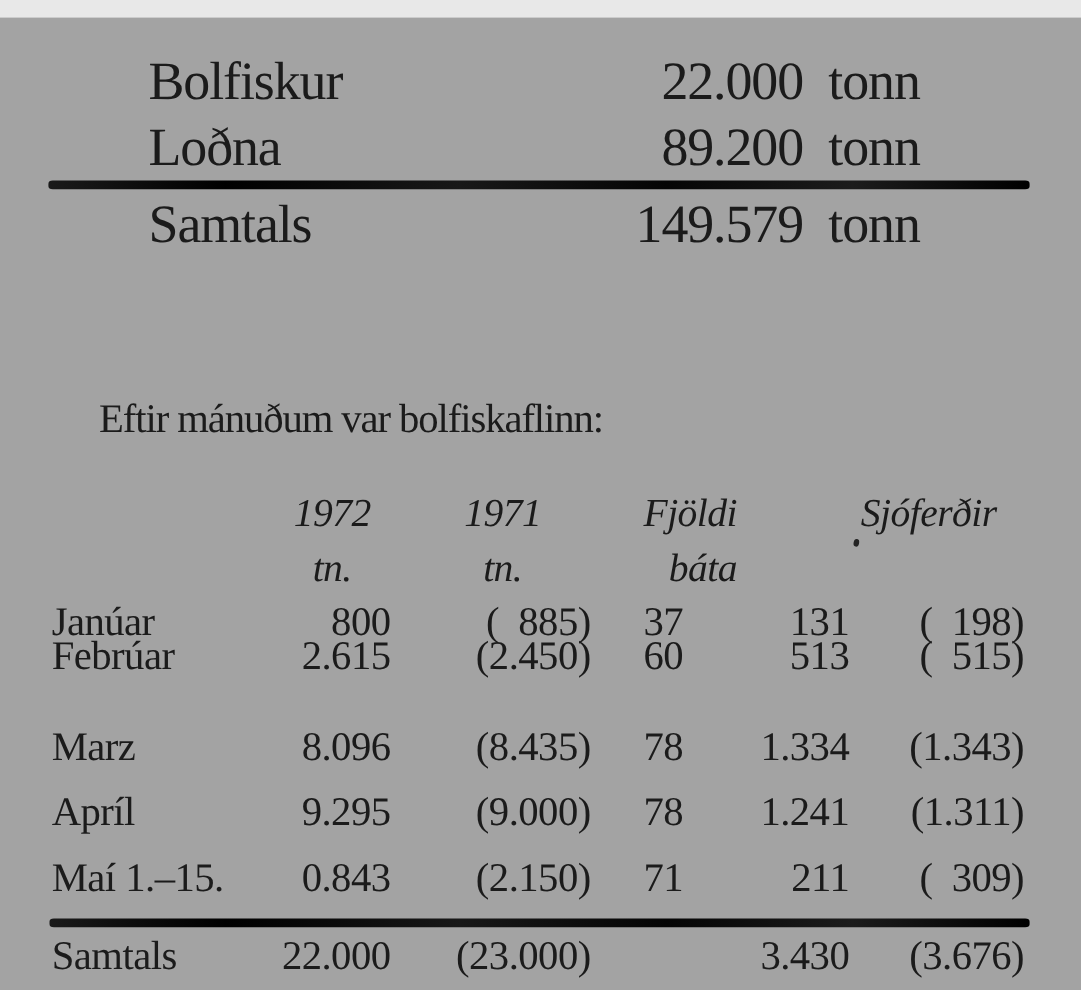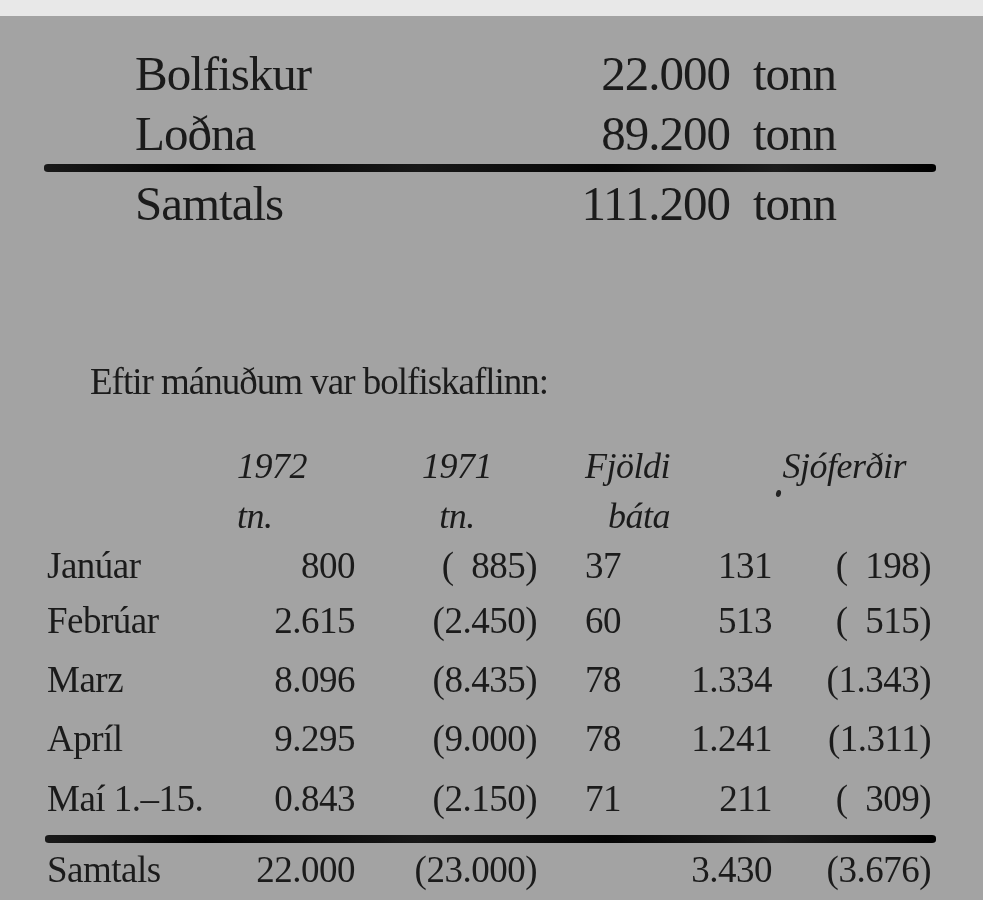--- a/index.html
+++ b/index.html
@@ -33,21 +33,21 @@
 
   
   .t37 .cell { font-size: 37px; }
   .hdr { font-style: italic; font-size: 36px !important; }
   .mon      { left: 47px; }
   .c1972    { right: 628px; }
   .c1971    { right: 446px; }
   .cboats   { left: 548px; width: 110px; text-align: center; }
   .ctrips   { right: 211px; }
   .ctripsp  { right: 52px; }
-  .h1972    { left: 237px; width: 130px; }
+  .h1972    { left: 237px; width: 130px; text-align: center; }
   .h1971    { left: 392px; width: 130px; text-align: center; }
   .hboats   { left: 540px; width: 130px; text-align: right; }
   .htrips   { left: 740px; width: 166px; text-align: right; }
 
   
   .rule {
     position: absolute;
     height: 8px;
     background: linear-gradient(90deg, #1a1a1a 0%, #000 18%, #181818 42%, #050505 63%, #1c1c1c 82%, #000 100%);
     border-radius: 4px / 3px;
@@ -73,21 +73,21 @@
       <span class="cell sum-unit">tonn</span>
     </div>
     <div class="row t49" style="top:93px">
       <span class="cell sum-label">Loðna</span>
       <span class="cell sum-num">89.200</span>
       <span class="cell sum-unit">tonn</span>
     </div>
     <div class="rule" style="top:148px;left:44px;width:892px"></div>
     <div class="row t49" style="top:163px">
       <span class="cell sum-label">Samtals</span>
-      <span class="cell sum-num">111.200</span>
+      <span class="cell sum-num">149.579</span>
       <span class="cell sum-unit">tonn</span>
     </div>
   </div>
 
   <div class="row" style="top:347px">
     <span class="cell heading">Eftir mánuðum var bolfiskaflinn:</span>
   </div>
 
   <div>
 
@@ -106,21 +106,21 @@
     <div class="speck" style="left:776px;top:474px"></div>
 
     <div class="row t37" style="top:531px">
       <span class="cell mon">Janúar</span>
       <span class="cell c1972">800</span>
       <span class="cell c1971">(  885)</span>
       <span class="cell cboats">37</span>
       <span class="cell ctrips">131</span>
       <span class="cell ctripsp">(  198)</span>
     </div>
-    <div class="row t37" style="top:586px">
+    <div class="row t37" style="top:562px">
       <span class="cell mon">Febrúar</span>
       <span class="cell c1972">2.615</span>
       <span class="cell c1971">(2.450)</span>
       <span class="cell cboats">60</span>
       <span class="cell ctrips">513</span>
       <span class="cell ctripsp">(  515)</span>
     </div>
     <div class="row t37" style="top:645px">
       <span class="cell mon">Marz</span>
       <span class="cell c1972">8.096</span>

